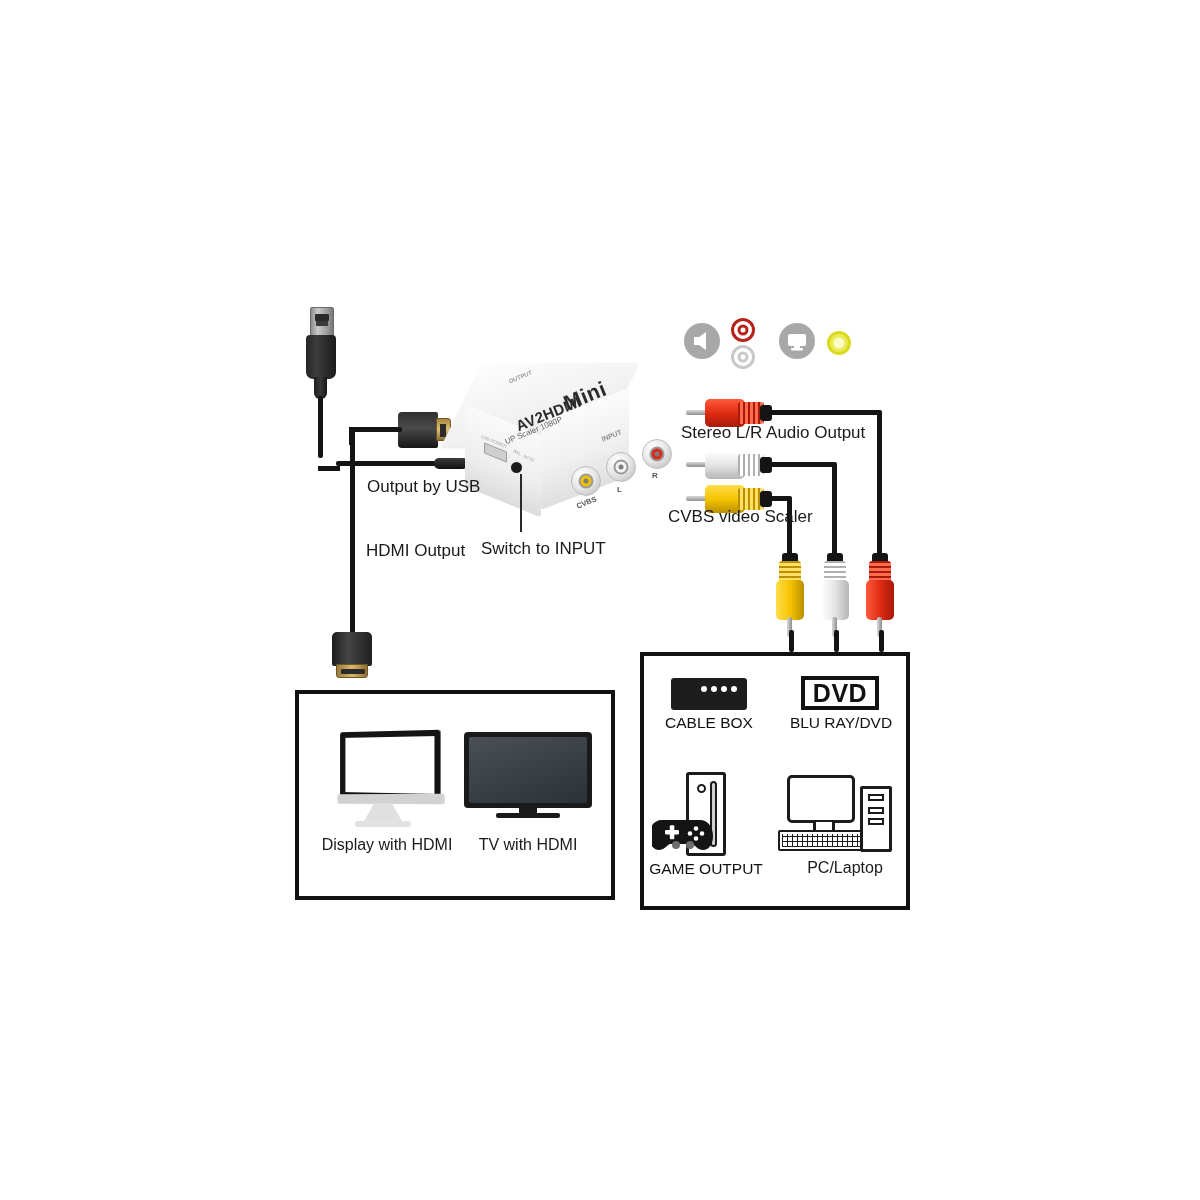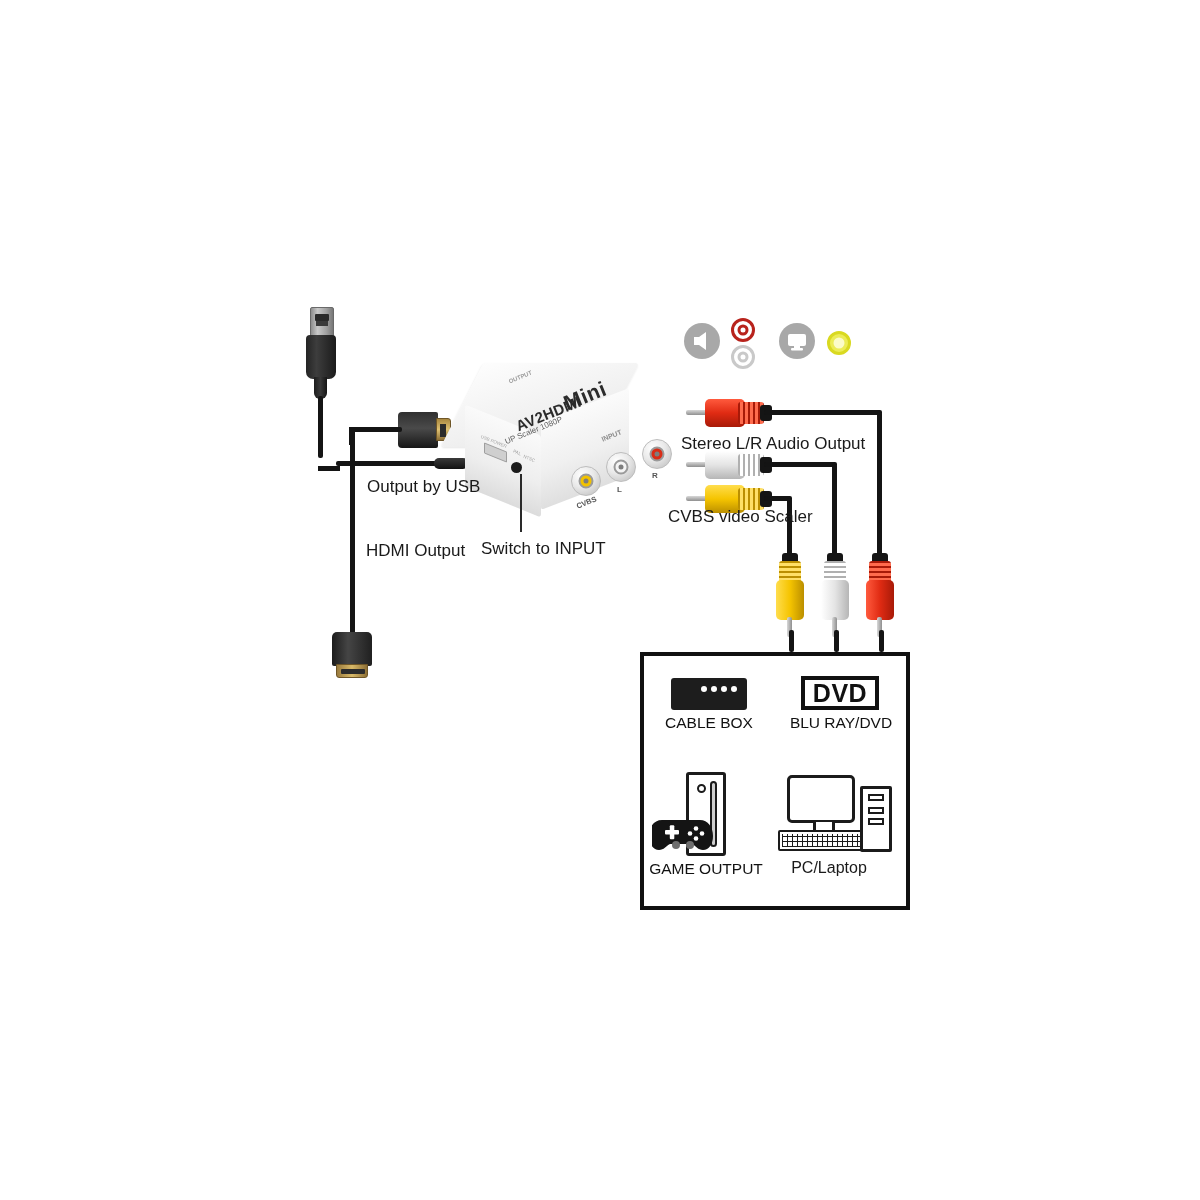--- a/index.html
+++ b/index.html
@@ -556,23 +556,38 @@
   </div>
 
   <div class="cable-v abs" style="left:789px; top:630px; height:22px;"></div>
   <div class="cable-v abs" style="left:834px; top:630px; height:22px;"></div>
   <div class="cable-v abs" style="left:879px; top:630px; height:22px;"></div>
 
   <div class="label" style="left:367px; top:478px;">Output by USB</div>
   <div class="label" style="left:366px; top:542px;">HDMI Output</div>
   <div class="leader abs" style="left:520px; top:474px; height:58px;"></div>
   <div class="label" style="left:481px; top:540px;">Switch to INPUT</div>
-  <div class="label" style="left:681px; top:435px;">Stereo L/R Audio Output</div>
+  <div class="label" style="left:681px; top:424px;">Stereo L/R Audio Output</div>
   <div class="label" style="left:668px; top:508px;">CVBS video Scaler</div>
 
+  <div class="panel" style="left:295px; top:690px; width:320px; height:210px;">
+
+    <div class="monitor-screen" style="left:37px; top:37px; width:105px; height:68px;"></div>
+    <div class="monitor-base" style="left:34px; top:100px; width:112px; height:10px; transform:perspective(420px) rotateY(-17deg);"></div>
+    <div class="monitor-stand" style="left:64px; top:109px; width:40px; height:20px; clip-path:polygon(28% 0, 72% 0, 100% 100%, 0 100%);"></div>
+    <div class="monitor-base" style="left:56px; top:127px; width:56px; height:6px; border-radius:3px; background:#e2e2e2;"></div>
+    <div class="caption" style="left:8px; top:142px; width:160px;">Display with HDMI</div>
+
+    <div class="tv-frame" style="left:165px; top:38px; width:128px; height:76px;">
+      <div class="tv-screen"></div>
+    </div>
+    <div class="tv-neck" style="left:220px; top:113px; width:18px; height:7px;"></div>
+    <div class="tv-foot" style="left:197px; top:119px; width:64px; height:5px;"></div>
+    <div class="caption" style="left:159px; top:142px; width:140px;">TV with HDMI</div>
+  </div>
 
   <div class="panel" style="left:640px; top:652px; width:270px; height:258px;">
 
     <div class="cablebox" style="left:27px; top:22px; width:76px; height:32px;">
       <div class="leds">
           <i></i>
           <i></i>
           <i></i>
           <i></i>
         </div>
@@ -606,16 +621,16 @@
     <div class="pc-mon" style="left:143px; top:119px; width:68px; height:48px;"></div>
     <div class="pc-neck" style="left:169px; top:166px; width:16px; height:9px;"></div>
     <div class="pc-kbd" style="left:134px; top:174px; width:86px; height:21px;">
       <div class="keys"></div>
     </div>
     <div class="pc-tower" style="left:216px; top:130px; width:32px; height:66px;">
       <div class="bay" style="top:5px;"></div>
       <div class="bay" style="top:18px;"></div>
       <div class="bay" style="top:29px;"></div>
     </div>
-    <div class="caption" style="left:130px; top:203px; width:110px;">PC/Laptop</div>
+    <div class="caption" style="left:146px; top:203px; width:110px;">PC/Laptop</div>
   </div>
 
 </div>
 
 </body></html>

